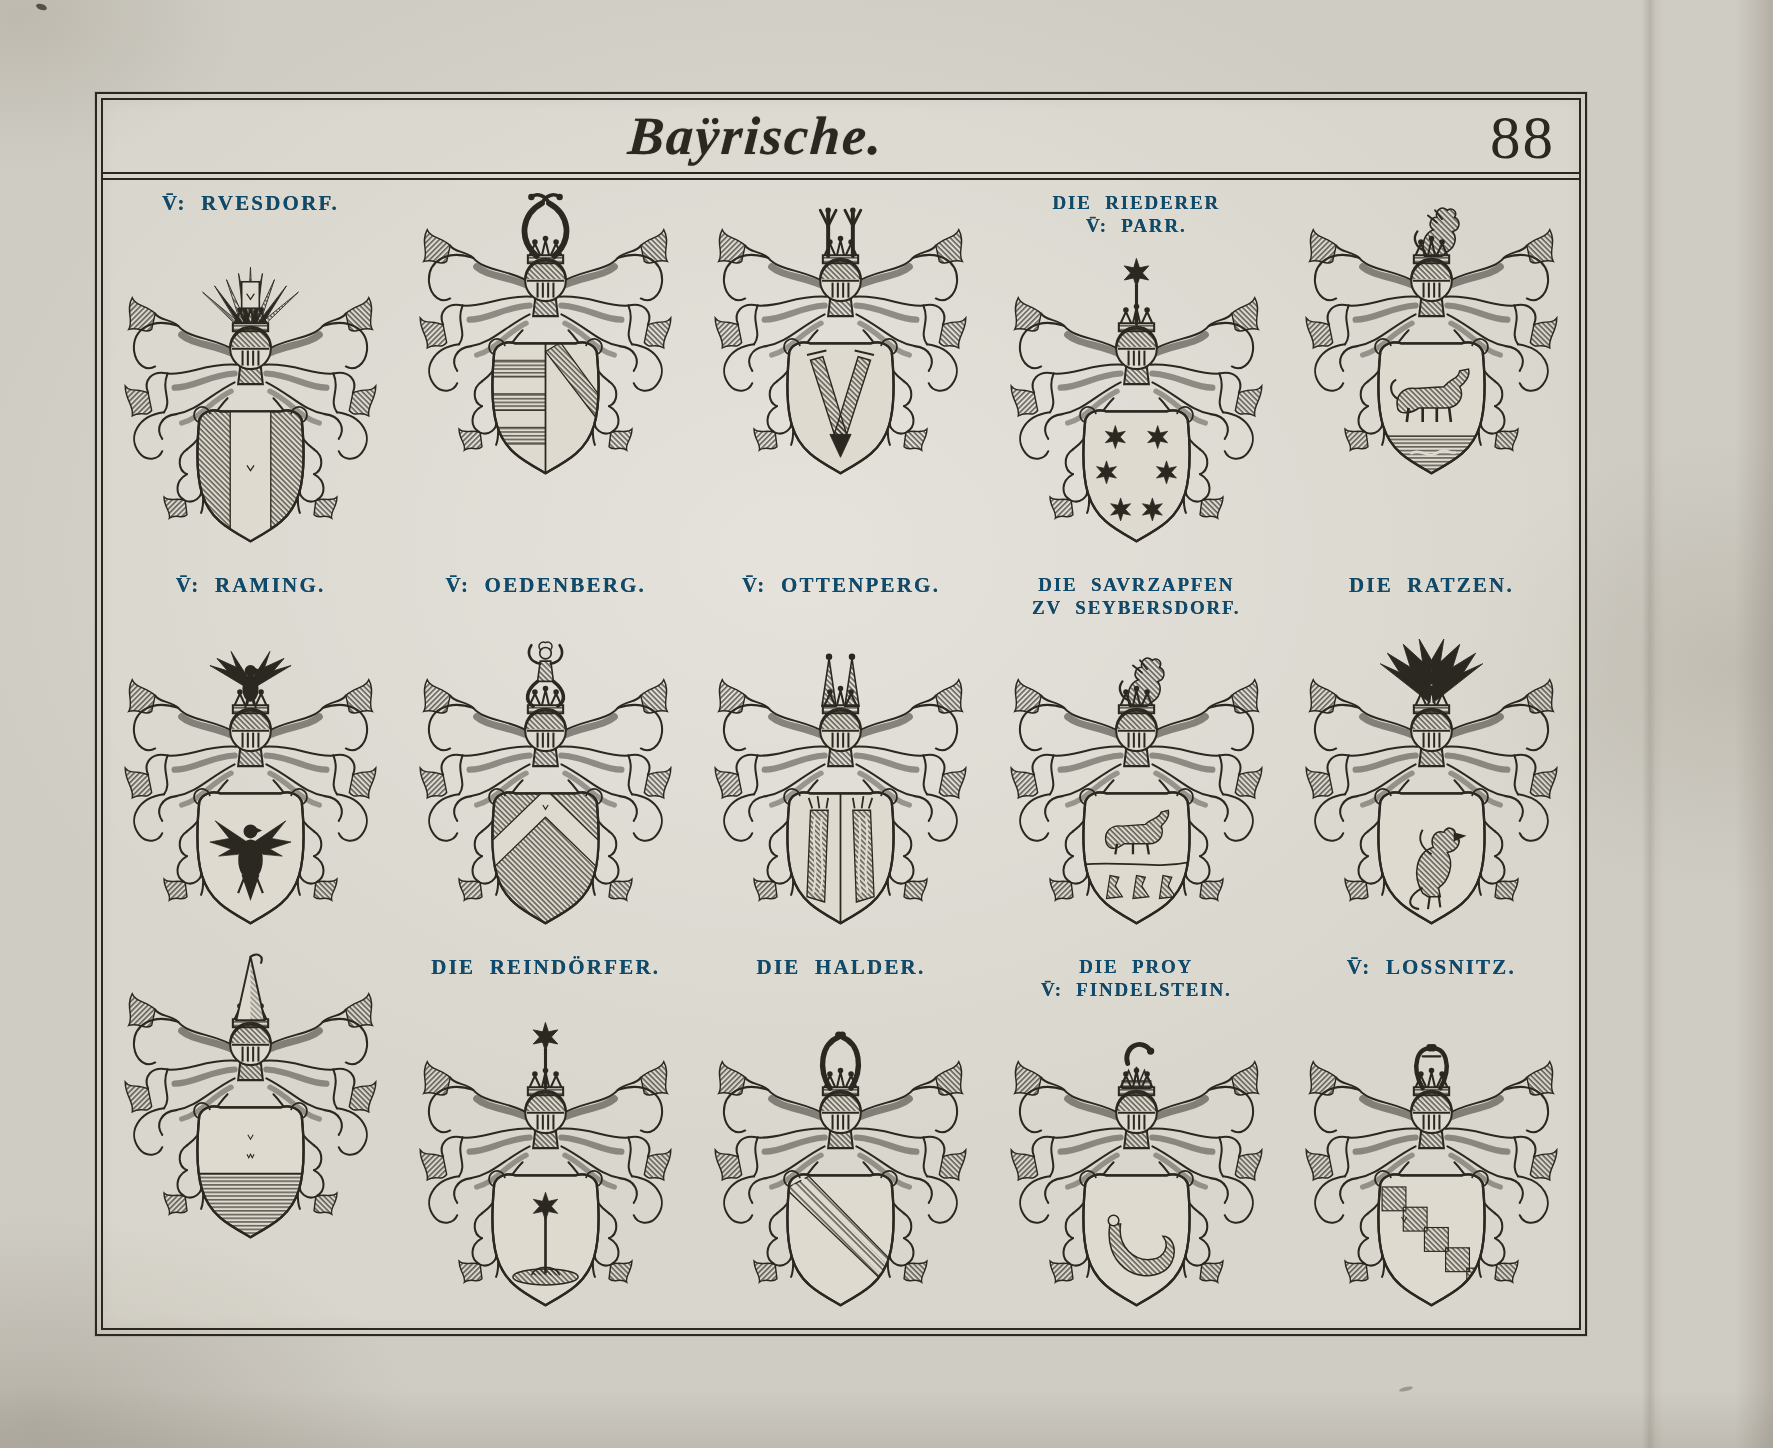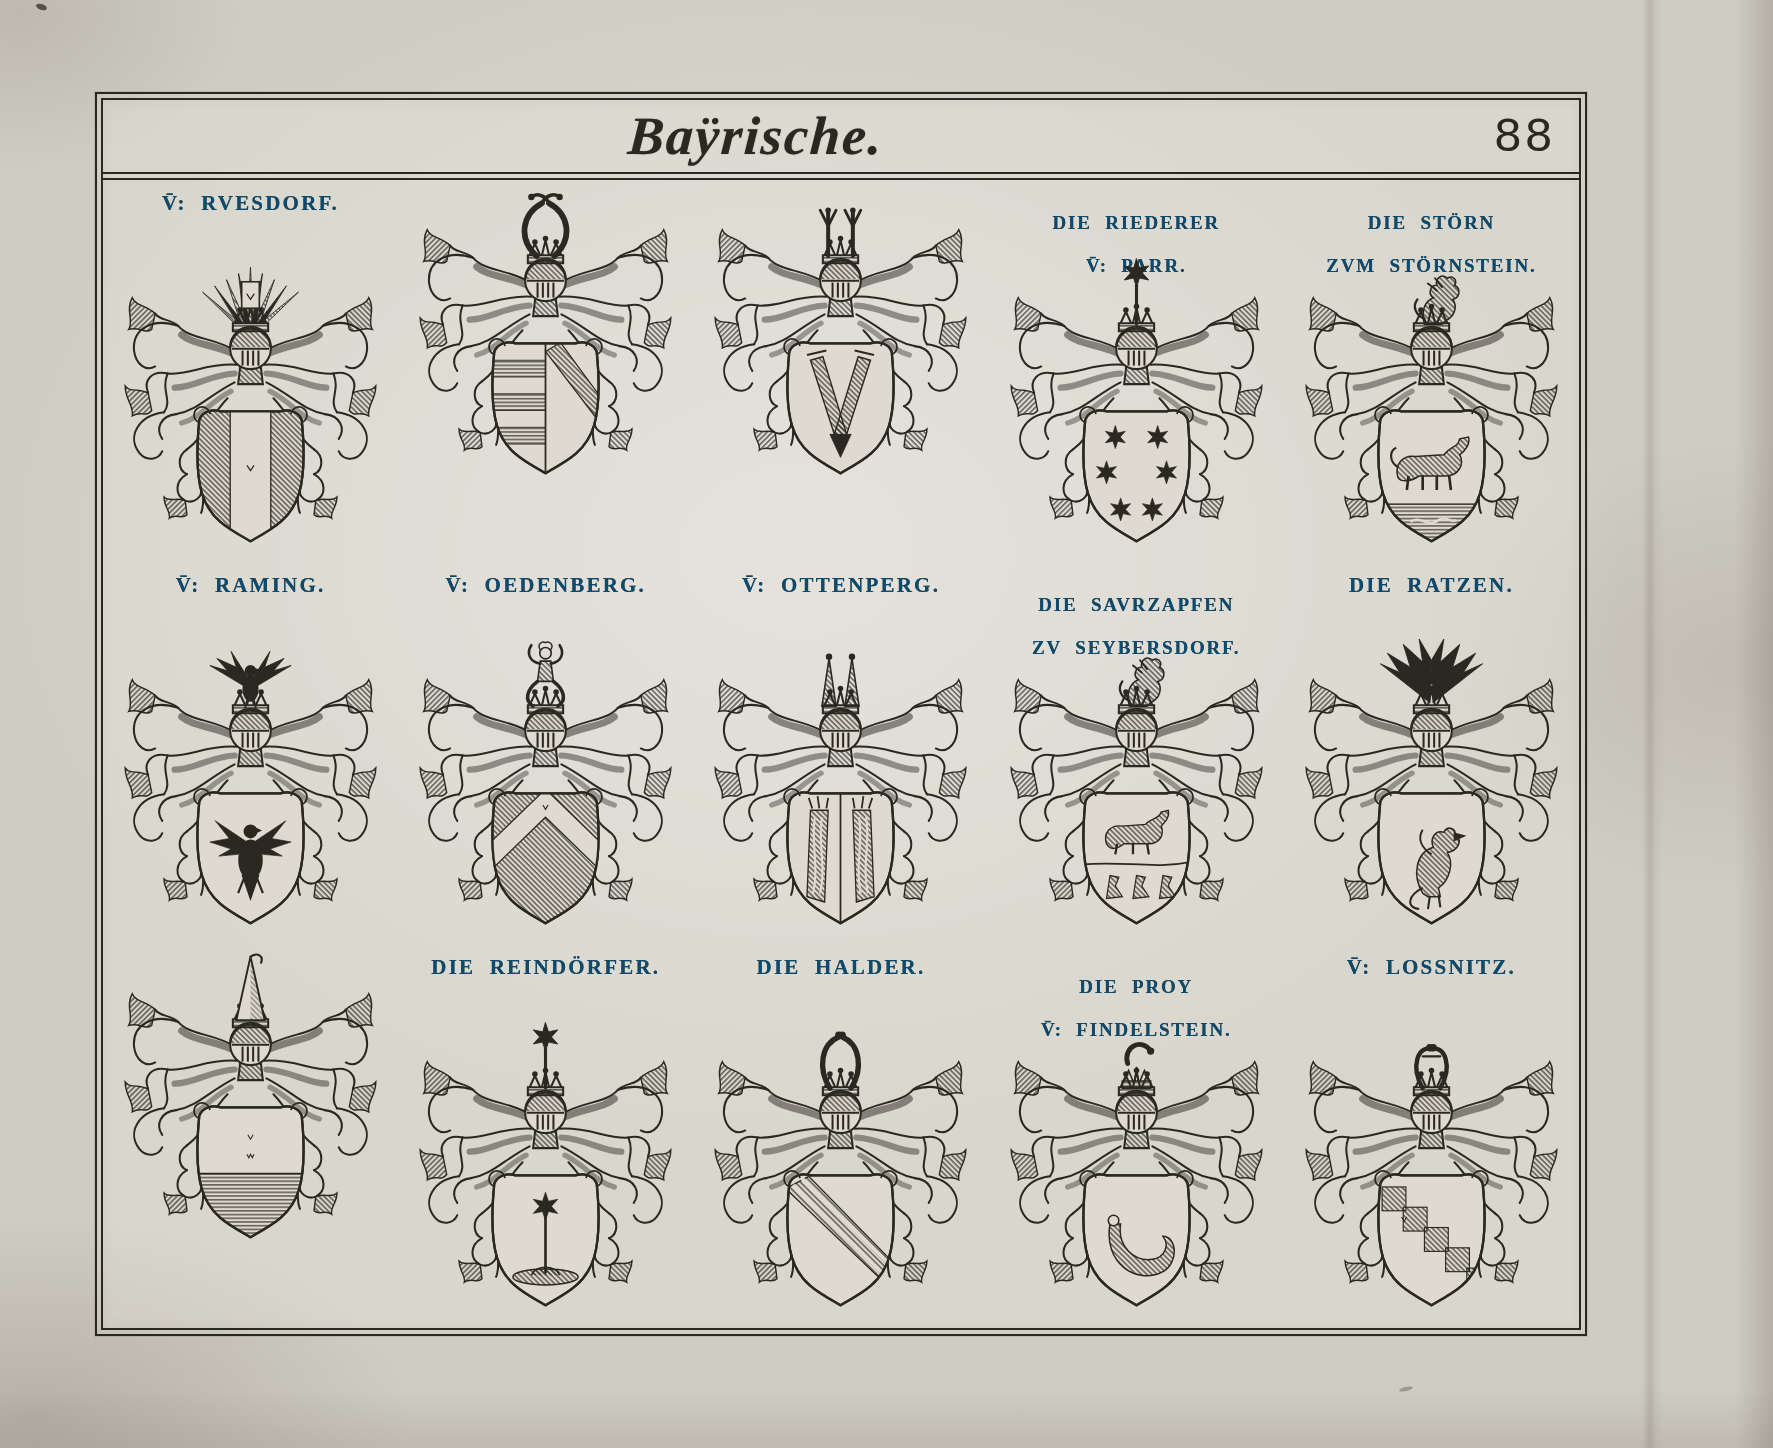--- a/index.html
+++ b/index.html
@@ -31,36 +31,36 @@
   }
   .plate-title{
     position:absolute;left:0;right:170px;top:0;height:72px;
     display:flex;align-items:center;justify-content:center;
     font-size:54px;font-style:italic;font-weight:bold;color:#2b2821;
     letter-spacing:2px;transform:skewX(-4deg);
     text-shadow:0 0 1px rgba(43,40,33,.55);
   }
   .page-number{
     position:absolute;right:24px;top:2px;height:72px;display:flex;align-items:center;
-    font-size:48px;color:#2b2821;font-weight:400;letter-spacing:2px;font-family:Liberation Mono, monospace;
+    font-size:61px;color:#2b2821;font-weight:400;letter-spacing:2px;
   }
   .coat-grid{
     position:absolute;left:0;right:0;top:82px;bottom:0;
     display:grid;grid-template-columns:repeat(5,1fr);grid-template-rows:repeat(3,1fr);
   }
   .coat{display:flex;flex-direction:column;align-items:center;overflow:hidden;}
   .coat-label{
     height:58px;padding-top:10px;display:flex;flex-direction:column;align-items:center;gap:2px;
     color:#0c4a6e;text-align:center;
   }
   .coat-label .line{
     font-size:21px;font-weight:700;letter-spacing:2.2px;word-spacing:7px;line-height:1.12;
     text-shadow:0 0 .6px rgba(38,35,29,.7);white-space:nowrap;
   }
-  .coat-label.two .line{font-size:19px;letter-spacing:1.8px;margin-top:20px;}
+  .coat-label.two .line{font-size:19px;letter-spacing:1.8px;}
   .coat svg{height:300px;width:265px;flex:0 0 auto;}
   .speck{position:absolute;background:#3a362e;border-radius:50%;opacity:.8;}
 </style>
 </head>
 <body>
 
 <svg width="0" height="0" style="position:absolute" aria-hidden="true">
   <defs>
     <pattern id="hh" width="4.2" height="4.2" patternUnits="userSpaceOnUse">
       <path d="M0,2 H5" stroke="#2b2821" stroke-width="1.25"></path>
@@ -444,24 +444,20 @@
             </g>
             <g stroke="#2b2821" fill="none" stroke-width="2">
               <path d="M104,186 a9,9 0 1,0 -13,9"></path>
               <path d="M196,186 a9,9 0 1,1 13,9"></path>
             </g>
             <path d="M92,192 C96,183 106,180 116,183 L184,183 C194,180 204,183 208,192 C212,232 211,256 205,276 C196,306 173,317 150,330 C127,317 104,306 95,276 C89,256 88,232 92,192 Z" fill="none" stroke="#2b2821" stroke-width="2.6"></path>
           </svg>
   </div>
 
   <div class="coat">
-    <div class="coat-label two">
-            <div class="line">DIE STÖRN</div>
-            <div class="line">ZVM STÖRNSTEIN.</div>
-          </div>
     <svg viewBox="0 0 300 340">
             <defs>
               <clipPath id="shieldclip4">
                 <path d="M92,192 C96,183 106,180 116,183 L184,183 C194,180 204,183 208,192 C212,232 211,256 205,276 C196,306 173,317 150,330 C127,317 104,306 95,276 C89,256 88,232 92,192 Z"></path>
               </clipPath>
             </defs>
             <g fill="none" stroke="#2b2821" stroke-width="2.3" stroke-linecap="round">
               <g>
                 <path d="M163,116 C192,98 218,102 232,86"></path>
                 <path d="M232,86 C240,78 254,80 258,72"></path>

